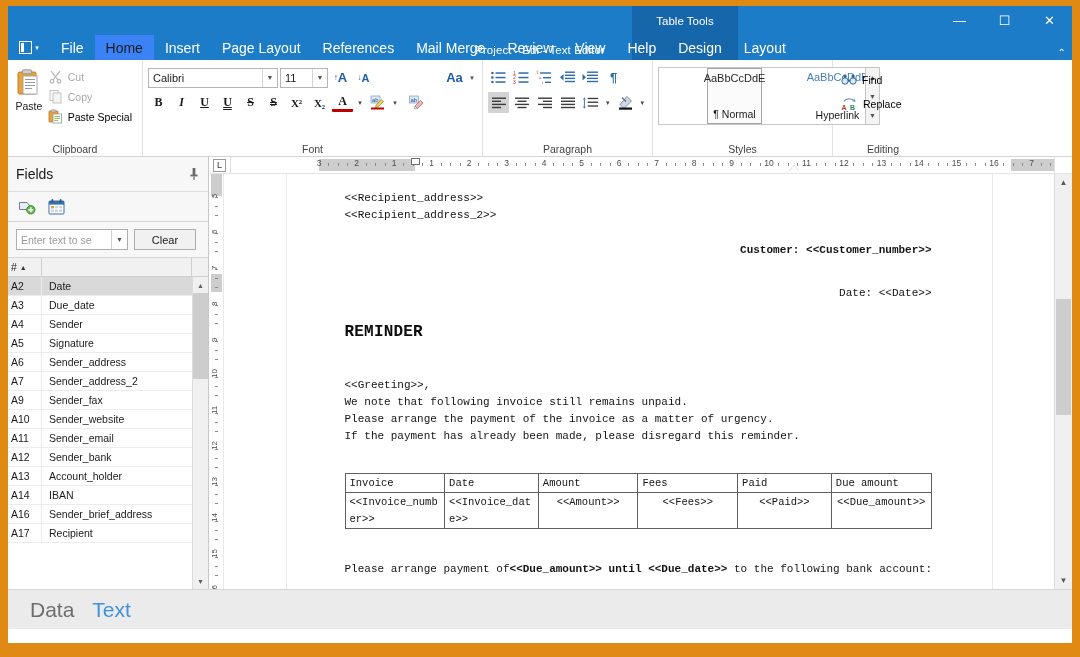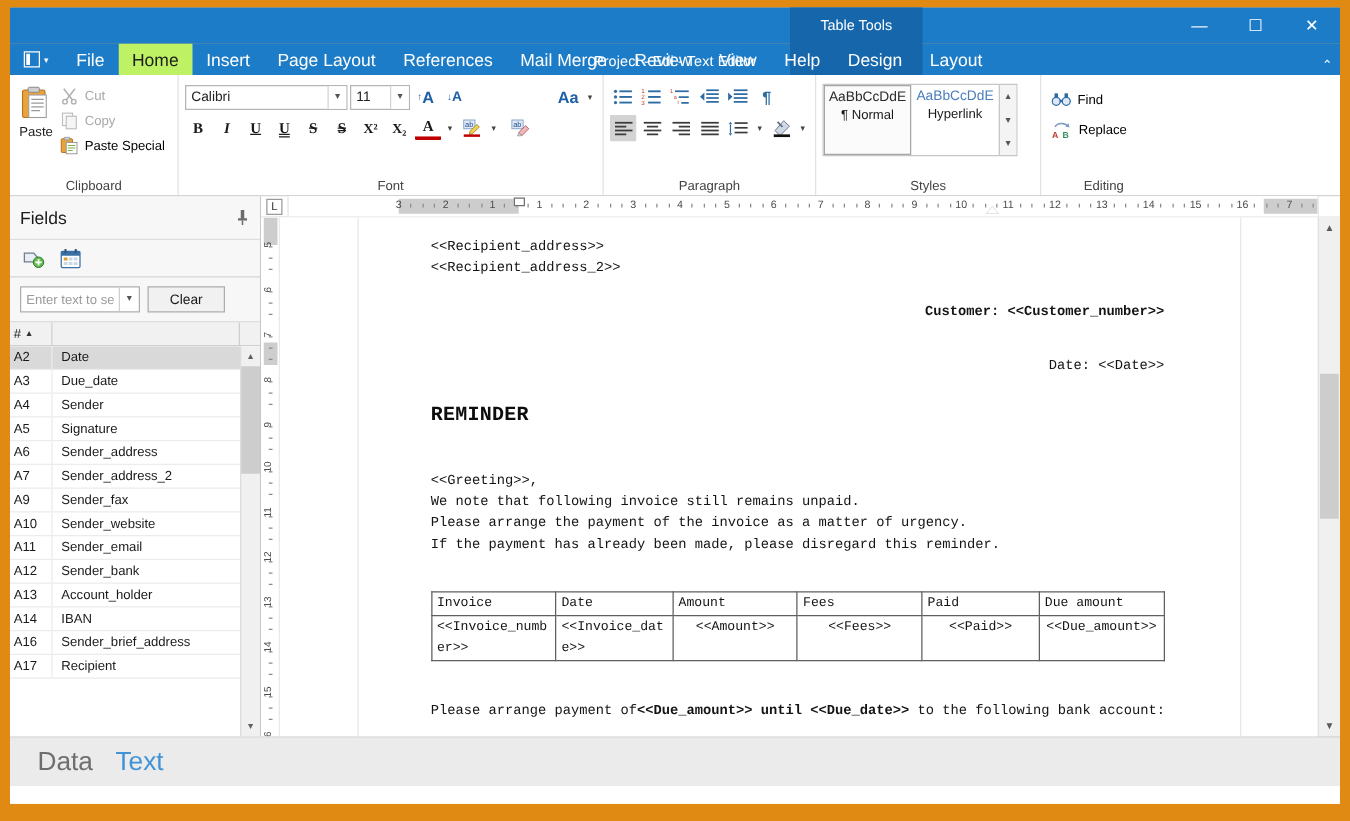--- a/index.html
+++ b/index.html
@@ -89,21 +89,21 @@
   }
   .rt-glyph::before {
     content: ''; position: absolute; left: 1.2px; top: 1.2px;
     width: 3px; height: 8.6px; background: #ffffff;
   }
   .tab {
     padding: 0 11px; display: flex; align-items: center;
     color: #ffffff; font-size: 14px; cursor: pointer;
     white-space: nowrap;
   }
-  .tab.active { background: #bef264; color: #1c1c1c; }
+  .tab.active { background: #3b82f6; color: #1c1c1c; }
   .tab.ctx { color: #ffffff; }
   .collapse-ribbon {
     position: absolute; z-index: 3; right: 6px; bottom: 2px;
     color: #ffffff; font-size: 10px; cursor: pointer;
   }
 
   
   .ribbon {
     height: 97px; background: #ffffff;
     border-bottom: 1px solid #d4d4d4;
@@ -164,23 +164,23 @@
   
   .para-grp { width: 170px; }
 
   
   .styles-grp { width: 180px; }
   .style-gallery {
     display: flex; border: 1px solid #c6c6c6; height: 58px; background: #fff;
     align-items: stretch;
   }
   .style-item {
-    width: 70px; padding: 3px 2px; cursor: pointer;
-    display: flex; flex-direction: column; align-items: center; justify-content: flex-start;
-    gap: 2px; font-size: 10px;
+    width: 55px; padding: 3px 2px; cursor: pointer;
+    display: flex; flex-direction: column; align-items: center; justify-content: space-between;
+    gap: 2px; font-size: 10px; margin-left: 48px;
   }
   .style-item.sel { border: 1px solid #a6a6a6; background: #fbfbfb; }
   .style-preview { font-size: 11px; color: #2a2a2a; white-space: nowrap; }
   .style-preview.blue { color: #4a7ebb; }
   .style-name { font-size: 10.5px; color: #1a1a1a; white-space: nowrap; }
   .gallery-scroll {
     width: 14px; border-left: 1px solid #c6c6c6;
     display: flex; flex-direction: column; justify-content: space-between;
     background: #f4f4f4;
   }
@@ -210,21 +210,21 @@
   .fp-toolbar {
     height: 30px; display: flex; align-items: center; gap: 7px; padding: 0 8px;
     border-bottom: 1px solid #d5d5d5; background: #f7f7f7;
   }
   .fp-tool { width: 22px; height: 22px; display:flex; align-items:center; justify-content:center; cursor:pointer; }
   .fp-search {
     height: 36px; display: flex; align-items: center; gap: 6px; padding: 0 8px;
     border-bottom: 1px solid #d5d5d5;
   }
   .search-combo {
-    width: 96px; height: 21px; border: 1px solid #aeaeae; background: #fff;
+    width: 112px; height: 21px; border: 1px solid #aeaeae; background: #fff;
     display: flex; align-items: center;
   }
   .search-input {
     border: none; outline: none; flex: 1; font-size: 10.5px; padding: 0 4px;
     color: #222; width: 100%; font-family: "Liberation Sans", sans-serif;
     background: transparent;
   }
   .search-input::placeholder { color: #9a9a9a; }
   .search-arrow {
     width: 16px; height: 100%; border-left: 1px solid #d0d0d0;

